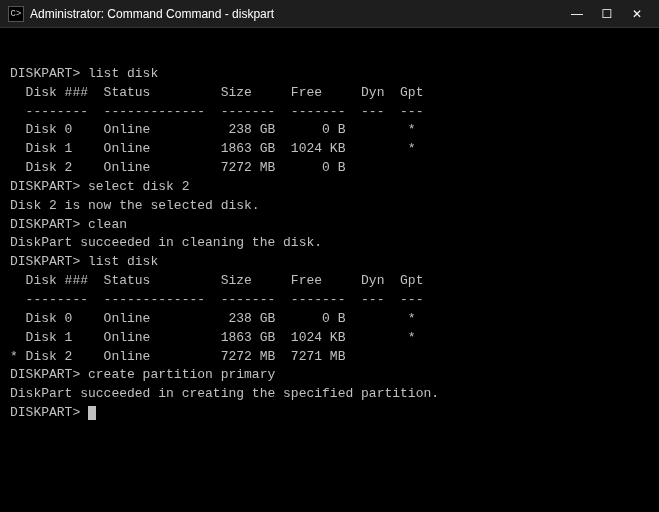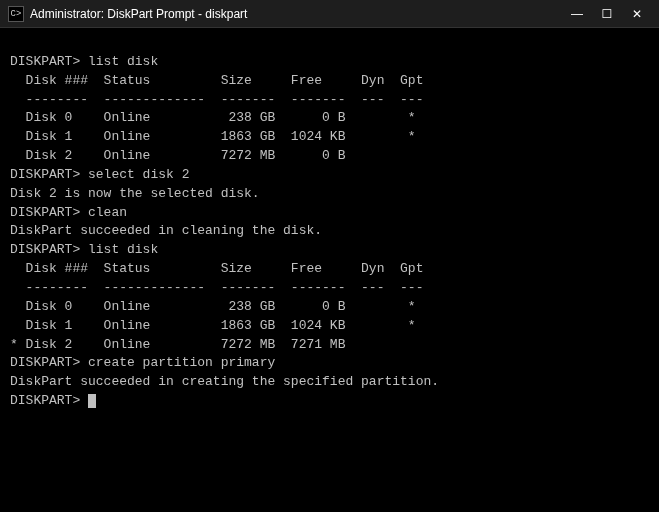--- a/index.html
+++ b/index.html
@@ -54,21 +54,21 @@
       color: #fff;
       font-size: 12px;
       cursor: pointer;
       display: flex;
       align-items: center;
       justify-content: center;
       font-family: Arial, sans-serif;
     }
     .console {
       background: #000;
-      padding: 6px 10px;
+      padding: 18px 10px;
       height: calc(512px - 28px);
       overflow-y: auto;
       line-height: 1.45;
       white-space: pre;
     }
     .line {
       display: block;
       color: #c0c0c0;
     }
     .cursor {
@@ -82,21 +82,21 @@
     @keyframes blink {
       50% { opacity: 0; }
     }
   </style>
 </head>
 <body>
 
 <div class="title-bar">
   <div class="title-bar-left">
     <div class="title-bar-icon">C&gt;</div>
-    <span class="title-bar-title">Administrator: DiskPart Prompt - diskpart</span>
+    <span class="title-bar-title">Administrator: Command Command - diskpart</span>
   </div>
   <div class="title-bar-controls">
     <button class="title-btn">—</button>
     <button class="title-btn">☐</button>
     <button class="title-btn close">✕</button>
   </div>
 </div>
 
 <div class="console" id="console-output">
 <span class="line">DISKPART&gt; list disk</span><span class="line"></span><span class="line">  Disk ###  Status         Size     Free     Dyn  Gpt</span><span class="line">  --------  -------------  -------  -------  ---  ---</span><span class="line">  Disk 0    Online          238 GB      0 B        *</span><span class="line">  Disk 1    Online         1863 GB  1024 KB        *</span><span class="line">  Disk 2    Online         7272 MB      0 B</span><span class="line"></span><span class="line">DISKPART&gt; select disk 2</span><span class="line"></span><span class="line">Disk 2 is now the selected disk.</span><span class="line"></span><span class="line">DISKPART&gt; clean</span><span class="line"></span><span class="line">DiskPart succeeded in cleaning the disk.</span><span class="line"></span><span class="line">DISKPART&gt; list disk</span><span class="line"></span><span class="line">  Disk ###  Status         Size     Free     Dyn  Gpt</span><span class="line">  --------  -------------  -------  -------  ---  ---</span><span class="line">  Disk 0    Online          238 GB      0 B        *</span><span class="line">  Disk 1    Online         1863 GB  1024 KB        *</span><span class="line">* Disk 2    Online         7272 MB  7271 MB</span><span class="line"></span><span class="line">DISKPART&gt; create partition primary</span><span class="line"></span><span class="line">DiskPart succeeded in creating the specified partition.</span><span class="line"></span><span class="line">DISKPART&gt; <span class="cursor"></span></span></div>

